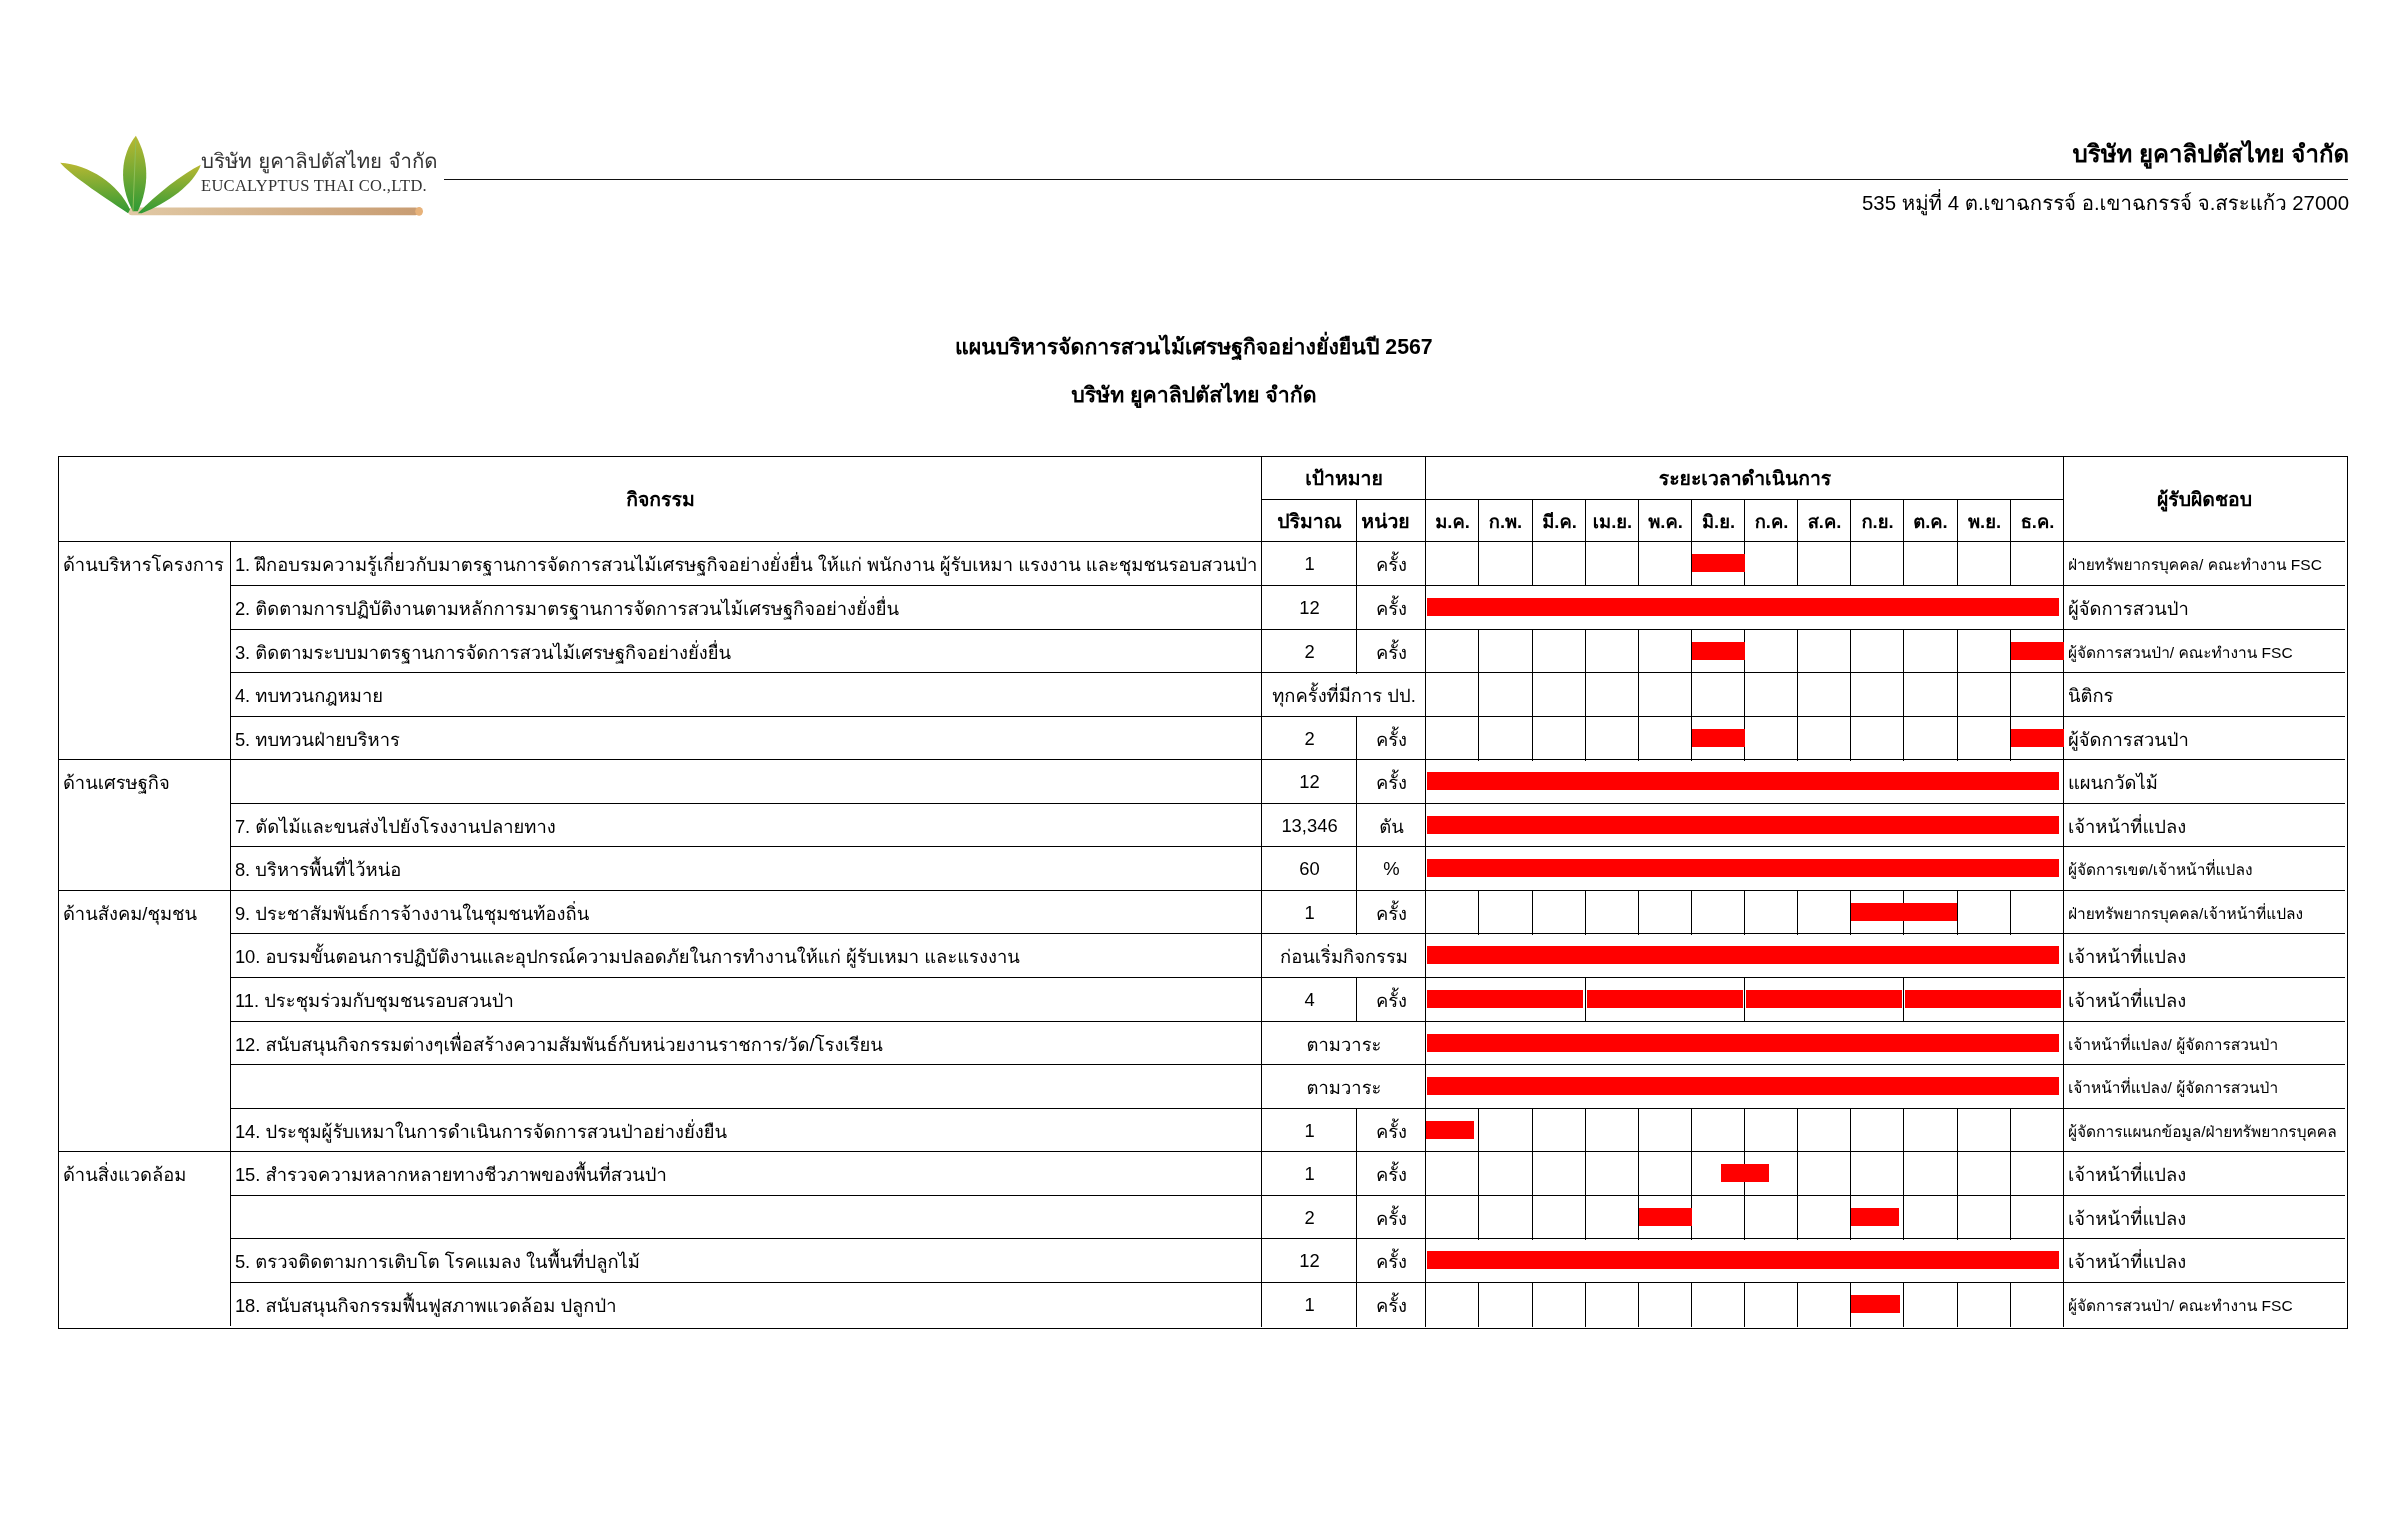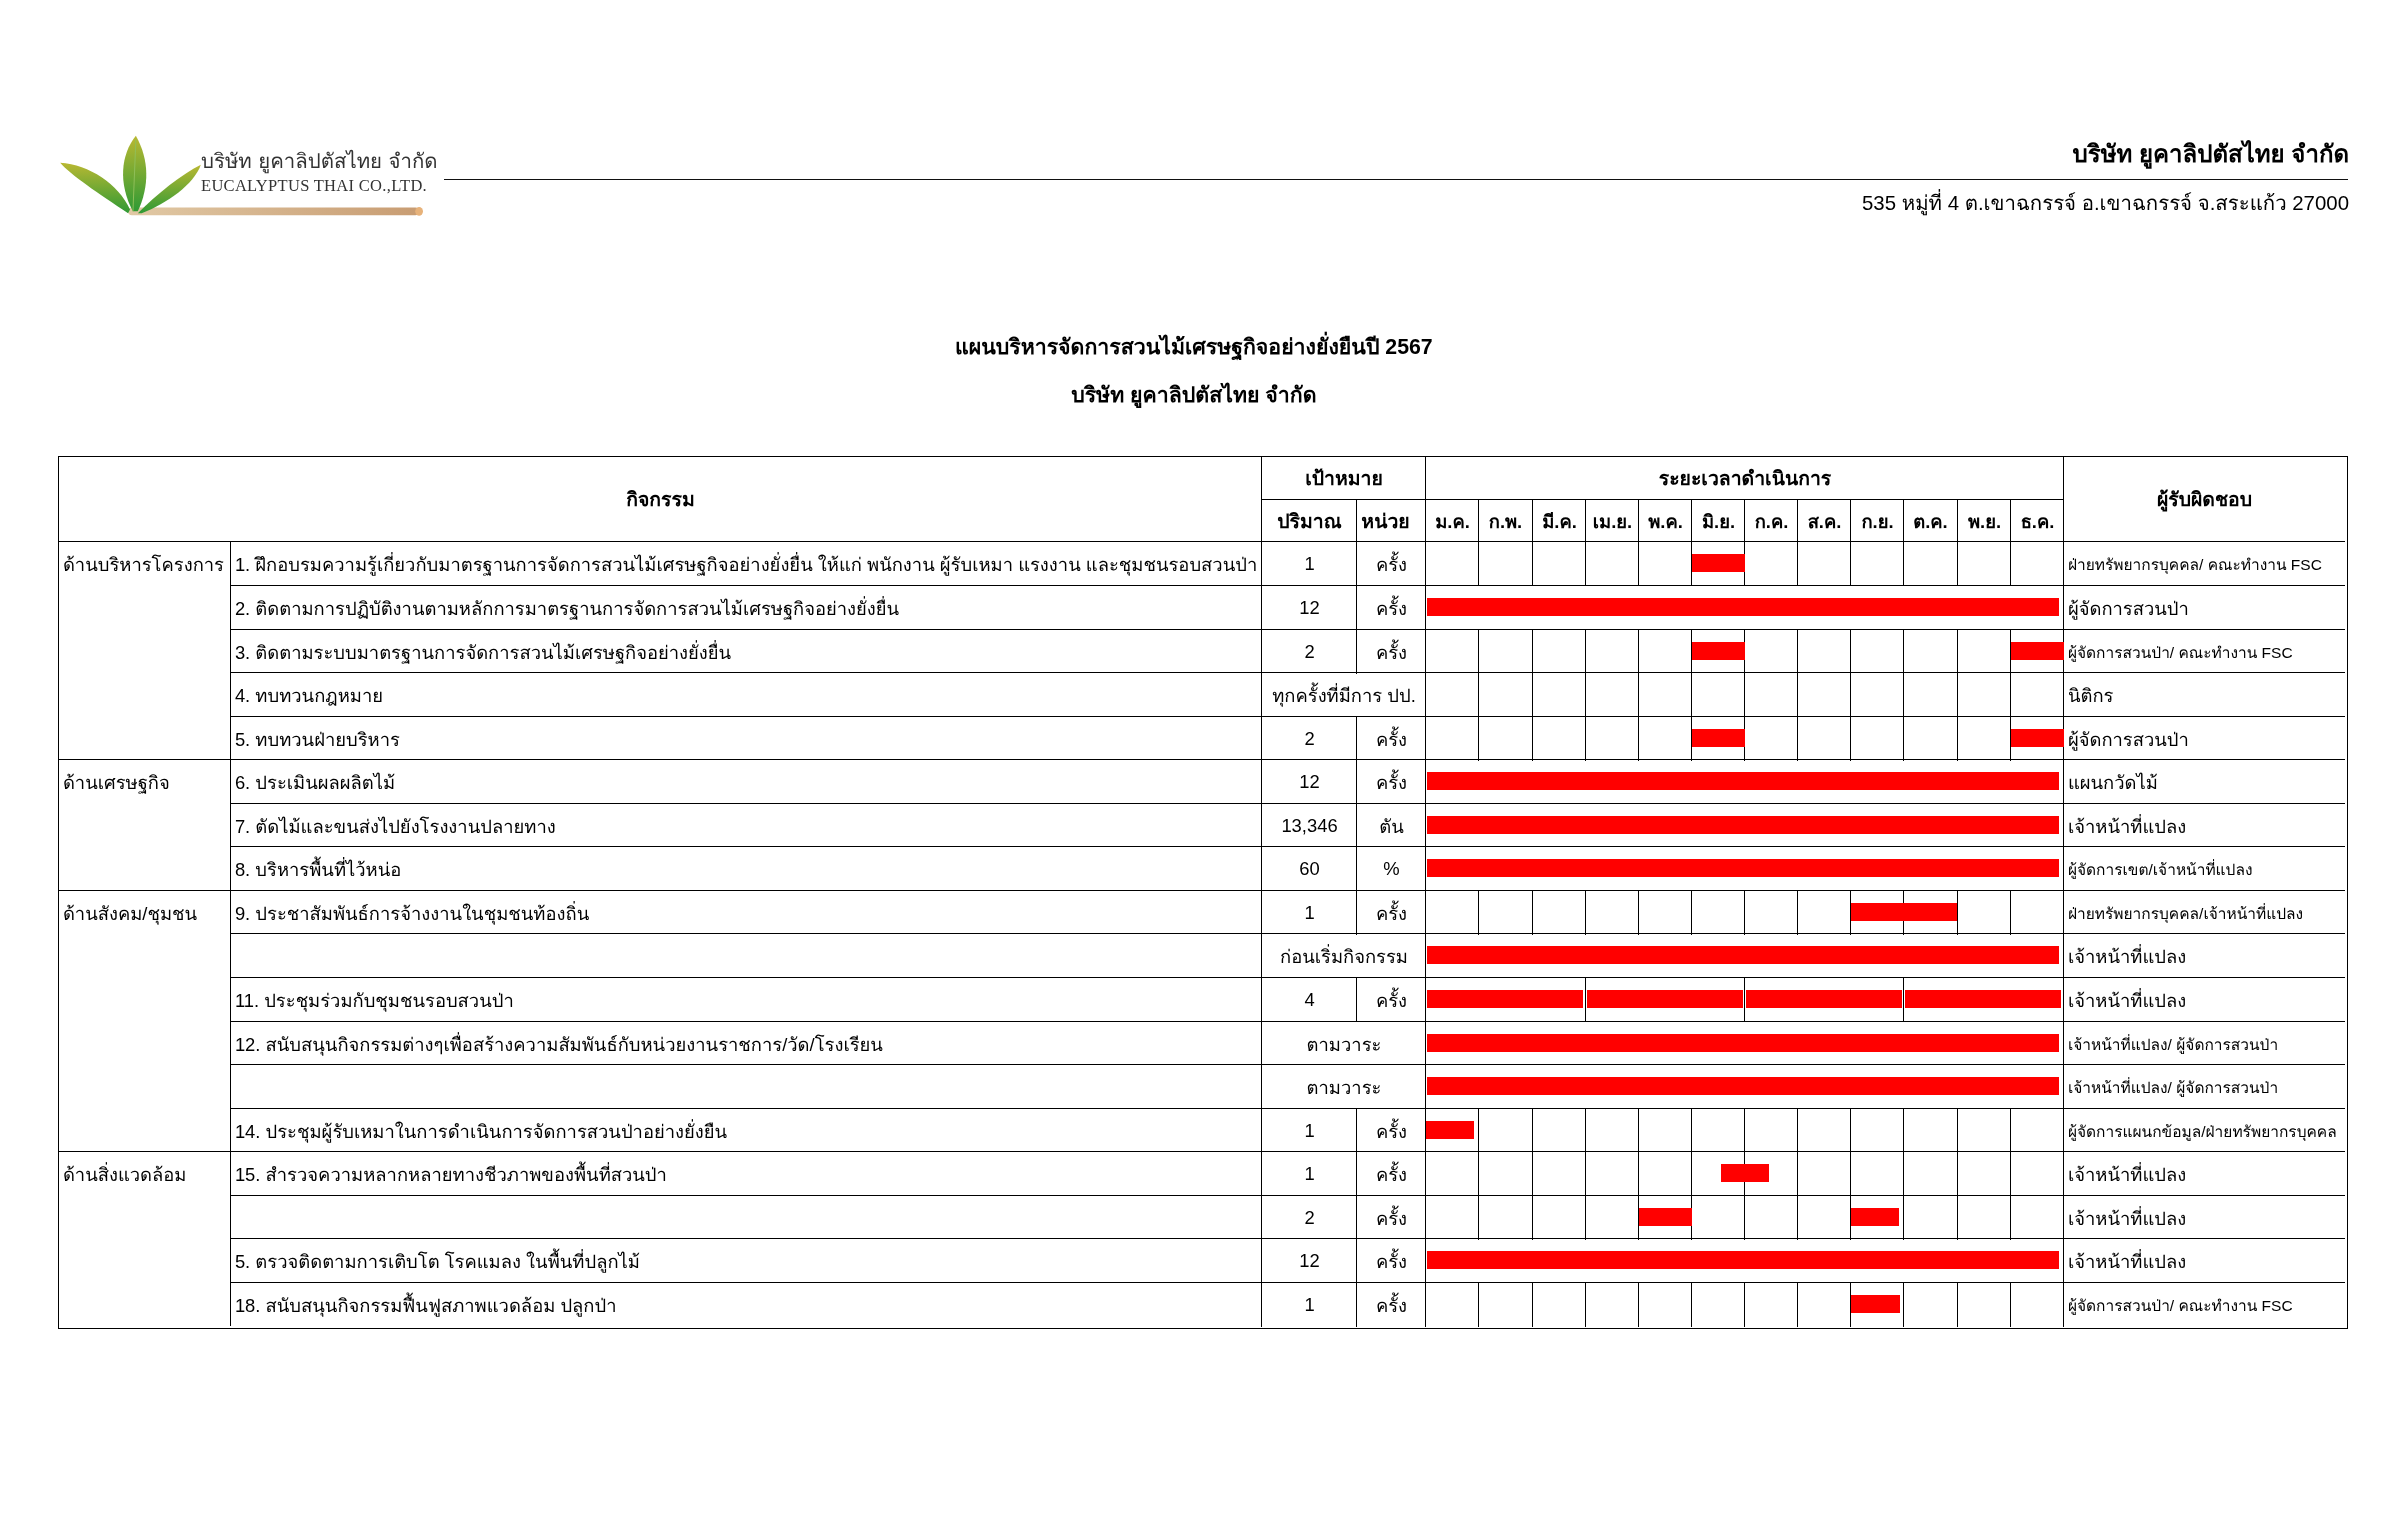--- a/index.html
+++ b/index.html
@@ -206,21 +206,20 @@
     <div class="vline" style="left: 1844px; top: 260px; height: 44px;"></div>
     <div class="vline" style="left: 1898px; top: 260px; height: 44px;"></div>
     <div class="vline" style="left: 1951px; top: 260px; height: 44px;"></div>
     <div class="vline" style="left: 1202px; top: 260px; height: 44px;"></div>
     <div class="vline" style="left: 1366px; top: 260px; height: 44px;"></div>
     <div class="vline" style="left: 2004px; top: 260px; height: 44px;"></div>
     <div class="hline" style="left: 172px; top: 259px; width: 2114px;"></div>
     <div class="bar" style="left: 1633px; top: 272px; width: 53px; height: 17.5px; background: rgb(255, 0, 0);"></div>
     <div class="bar" style="left: 1952px; top: 272px; width: 53px; height: 17.5px; background: rgb(255, 0, 0);"></div>
     <div class="" style="position: absolute; left: 172px; top: 303px; width: 2114px; height: 44px;"></div>
-    <div class="cell l" style="left: 172px; top: 303px; width: 1032px; height: 44px;">6. ประเมินผลผลิตไม้</div>
     <div class="cell c" style="left: 1203px; top: 303px; width: 95px; height: 44px;">12</div>
     <div class="cell c" style="left: 1298px; top: 303px; width: 69px; height: 44px;">ครั้ง</div>
     <div class="vline" style="left: 1297px; top: 303px; height: 44px;"></div>
     <div class="cell l" style="left: 2005px; top: 303px; width: 281px; height: 44px;">แผนกวัดไม้</div>
     <div class="vline" style="left: 1202px; top: 303px; height: 44px;"></div>
     <div class="vline" style="left: 1366px; top: 303px; height: 44px;"></div>
     <div class="vline" style="left: 2004px; top: 303px; height: 44px;"></div>
     <div class="hline" style="left: 172px; top: 302px; width: 2114px;"></div>
     <div class="bar" style="left: 1368px; top: 315px; width: 632px; height: 17.5px; background: rgb(255, 0, 0);"></div>
     <div class="" style="position: absolute; left: 172px; top: 347px; width: 2114px; height: 44px;"></div>
@@ -261,20 +260,21 @@
     <div class="vline" style="left: 1791px; top: 434px; height: 44px;"></div>
     <div class="vline" style="left: 1844px; top: 434px; height: 44px;"></div>
     <div class="vline" style="left: 1898px; top: 434px; height: 44px;"></div>
     <div class="vline" style="left: 1951px; top: 434px; height: 44px;"></div>
     <div class="vline" style="left: 1202px; top: 434px; height: 44px;"></div>
     <div class="vline" style="left: 1366px; top: 434px; height: 44px;"></div>
     <div class="vline" style="left: 2004px; top: 434px; height: 44px;"></div>
     <div class="hline" style="left: 172px; top: 433px; width: 2114px;"></div>
     <div class="bar" style="left: 1792px; top: 446px; width: 106px; height: 17.5px; background: rgb(255, 0, 0);"></div>
     <div class="" style="position: absolute; left: 172px; top: 477px; width: 2114px; height: 44px;"></div>
+    <div class="cell l" style="left: 172px; top: 477px; width: 1032px; height: 44px;">10. อบรมขั้นตอนการปฏิบัติงานและอุปกรณ์ความปลอดภัยในการทำงานให้แก่ ผู้รับเหมา และแรงงาน</div>
     <div class="cell c" style="left: 1203px; top: 477px; width: 164px; height: 44px;">ก่อนเริ่มกิจกรรม</div>
     <div class="cell l" style="left: 2005px; top: 477px; width: 281px; height: 44px;">เจ้าหน้าที่แปลง</div>
     <div class="vline" style="left: 1202px; top: 477px; height: 44px;"></div>
     <div class="vline" style="left: 1366px; top: 477px; height: 44px;"></div>
     <div class="vline" style="left: 2004px; top: 477px; height: 44px;"></div>
     <div class="hline" style="left: 172px; top: 476px; width: 2114px;"></div>
     <div class="bar" style="left: 1368px; top: 489px; width: 632px; height: 17.5px; background: rgb(255, 0, 0);"></div>
     <div class="" style="position: absolute; left: 172px; top: 521px; width: 2114px; height: 44px;"></div>
     <div class="cell l" style="left: 172px; top: 521px; width: 1032px; height: 44px;">11. ประชุมร่วมกับชุมชนรอบสวนป่า</div>
     <div class="cell c" style="left: 1203px; top: 521px; width: 95px; height: 44px;">4</div>

